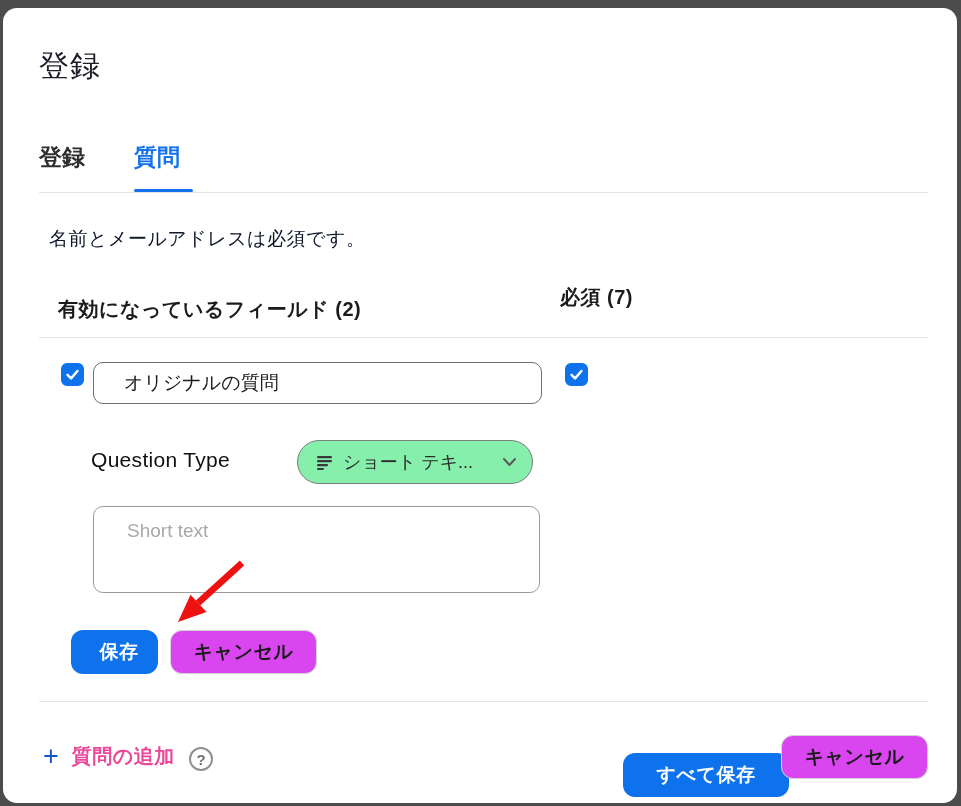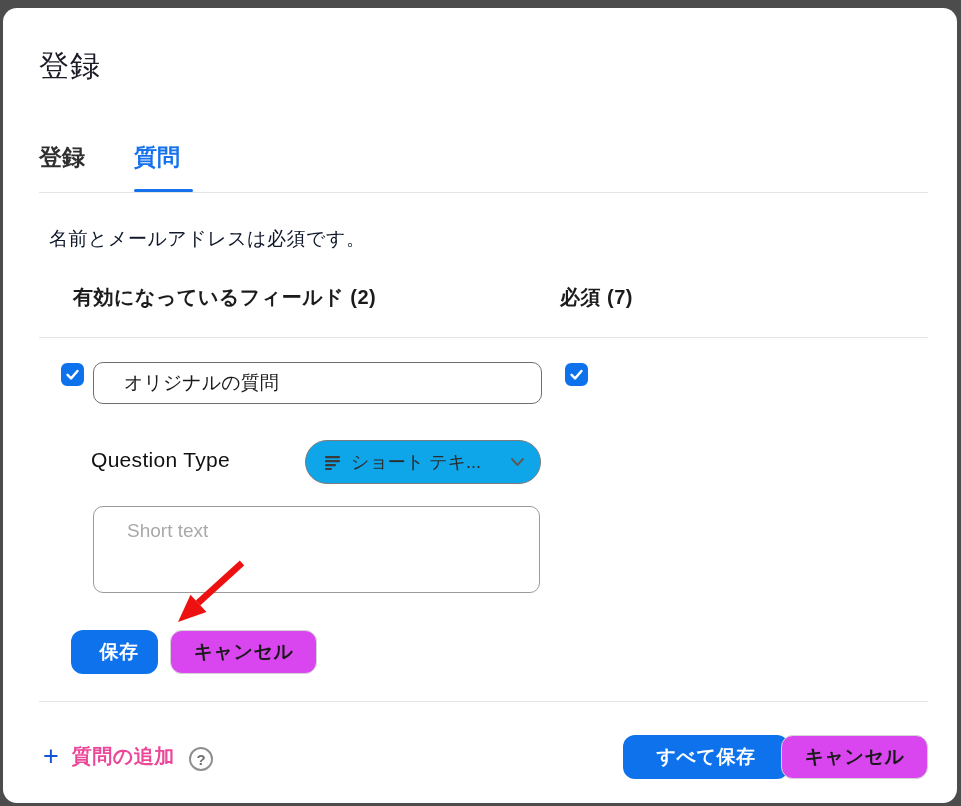--- a/index.html
+++ b/index.html
@@ -53,22 +53,22 @@
     position:absolute; left:90px; top:354px; width:449px; height:42px;
     border:1.5px solid #6e6e6e; border-radius:10px; outline:none;
     padding:0 30px; font-size:19px; color:#1a1a1a;
     font-family:"Liberation Sans","DejaVu Sans",sans-serif;
   }
   .qt-label {
     position:absolute; left:88px; top:440px;
     font-size:21px; font-weight:500; color:#101010; letter-spacing:0.3px;
   }
   .qt-select {
-    position:absolute; left:302px; top:432px; width:236px; height:44px;
-    border:1.5px solid #7d7d7d; border-radius:22px; background:#0ea5e9;
+    position:absolute; left:294px; top:432px; width:236px; height:44px;
+    border:1.5px solid #7d7d7d; border-radius:22px; background:#86efac;
     display:flex; align-items:center; gap:9px; padding:0 15px 0 19px;
     cursor:pointer;
   }
   .qt-select .sel-text {
     font-size:18px; color:#2b2b2b; font-weight:500; flex:1;
     white-space:nowrap; overflow:hidden;
   }
   .answer-area {
     position:absolute; left:90px; top:498px; width:447px; height:87px;
     border:1.5px solid #9b9b9b; border-radius:10px; resize:none; outline:none;
@@ -80,21 +80,21 @@
   .btn {
     position:absolute; height:44px; border-radius:12px; border:none;
     display:flex; align-items:center; justify-content:center;
     font-size:19px; font-weight:700; cursor:pointer; letter-spacing:0.5px;
     font-family:"Liberation Sans","DejaVu Sans",sans-serif;
   }
   .btn-primary { background:#0e72ed; color:#ffffff; }
   .btn-secondary { background:#d946ef; color:#1a1a1a; border:1px solid #d4d4d4; }
   .save-btn   { left:68px;  top:622px; width:87px;padding-left:9px; }
   .cancel-btn { left:167px; top:622px; width:147px; }
-  .save-all-btn   { left:620px; top:727px; width:166px; }
+  .save-all-btn   { left:620px; top:745px; width:166px; }
   .cancel-all-btn { left:778px; top:727px; width:147px; }
   
   .add-q {
     position:absolute; left:40px; top:734px; display:flex; align-items:center;
     cursor:pointer;
   }
   .add-q .plus { font-size:27px; font-weight:400; color:#1356d2; line-height:28px; }
   .add-q .lbl  { margin-left:13px; font-size:20px; font-weight:700; color:#ec4899; letter-spacing:0.5px; }
   .help-circle {
     position:absolute; left:186px; top:739px; width:24px; height:24px;
@@ -112,21 +112,21 @@
 
     <div class="title">登録</div>
 
     <div class="tab" style="left:36px;">登録</div>
     <div class="tab active" style="left:131px;">質問</div>
     <div class="tab-underline"></div>
     <div class="divider" style="top:184px;"></div>
 
     <div class="note">名前とメールアドレスは必須です。</div>
 
-    <div class="col-header" style="left:70px;">有効になっているフィールド (2)</div>
+    <div class="col-header" style="left:55px;margin-top:12px;">有効になっているフィールド (2)</div>
     <div class="col-header" style="left:557px;">必須 (7)</div>
     <div class="divider" style="top:329px;"></div>
 
     <span class="checkbox checked" style="left:58px; top:355px;">
       <svg viewBox="0 0 24 24">
         <path d="M5 12.5 L10 17.5 L19 7" fill="none" stroke="#ffffff" stroke-width="3.4" stroke-linecap="round" stroke-linejoin="round"></path>
       </svg>
     </span>
 
     <input class="q-title-input" type="text" value="オリジナルの質問" style="">

